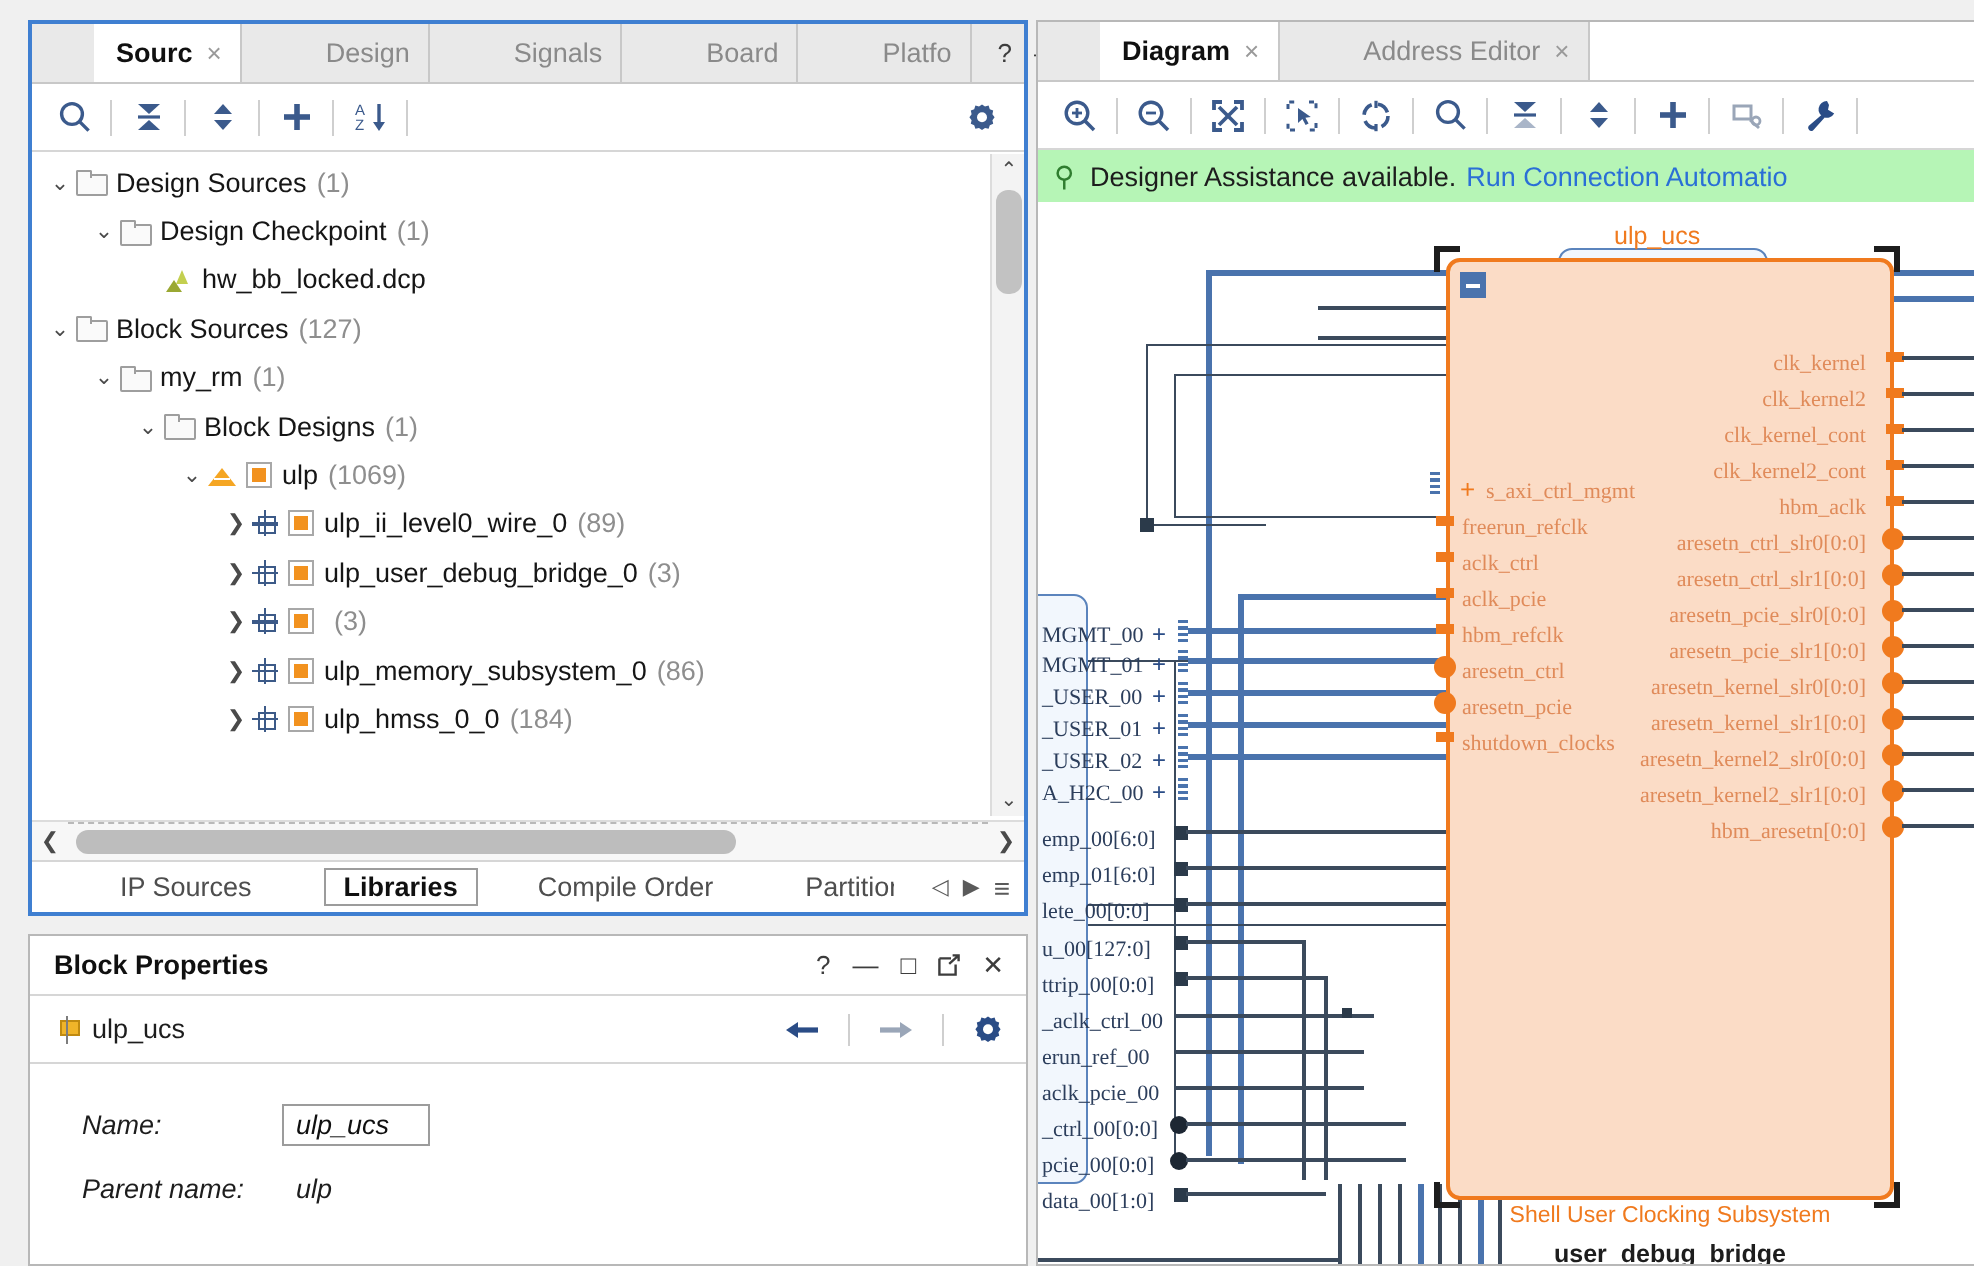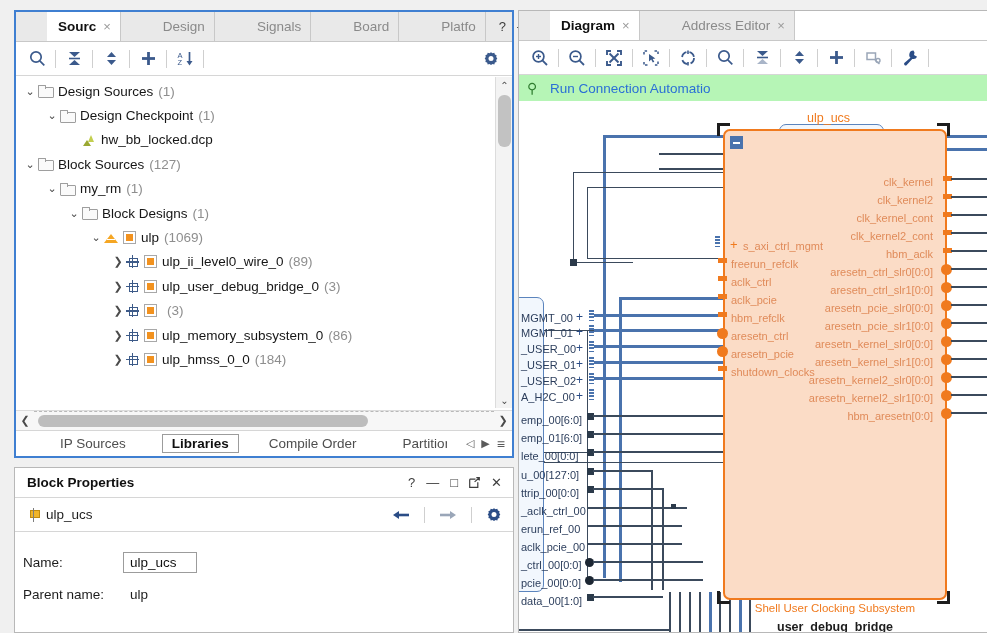--- a/index.html
+++ b/index.html
@@ -223,21 +223,21 @@
     padding: 0 0 0 12px;
     background: #ffffff; border-bottom: 1px solid #d6d6d6;
     font-weight: bold; font-size: 13.5px; color: #101010;
   }
   .bp-sub {
     height: 34px; display: flex; align-items: center;
     padding: 0 0 0 12px;
     border-bottom: 1px solid #d6d6d6;
     font-size: 13.5px; color: #1d1d1d;
   }
-  .bp-body { padding: 14px 0 0 8px; }
+  .bp-body { padding: 14px 0 0 26px; font-style: italic; }
   .bp-field { display: flex; align-items: center; height: 32px; font-size: 13.5px; }
   .bp-label { width: 100px; color: #1d1d1d; }
   .bp-input {
     border: 1px solid #9c9c9c; background: #ffffff;
     padding: 2px 6px; min-width: 74px;
     font-size: 13.5px; color: #101010;
     font-family: "Liberation Sans", sans-serif;
   }
   .bp-value { color: #1d1d1d; }
 
@@ -269,21 +269,21 @@
   .blk-caption {
     position: absolute; text-align: center; font-size: 11.5px;
     white-space: nowrap;
   }
   .cap-blue { color: #5b84bd; }
   .cap-orange { color: #f07a1e; }
   .cap-black { color: #1d1d1d; font-weight: bold; font-size: 12.5px; }
   .blk-title-orange { position: absolute; color: #f07a1e; font-size: 12.5px; white-space: nowrap; }
 
   .pinlabel {
-    position: absolute; font-size: 11px; white-space: nowrap; line-height: 1;
+    position: absolute; font-size: 11px; white-space: nowrap; line-height: 1; font-family: Liberation Serif, serif;
   }
   .pl-blue { color: #2c3e5c; }
   .pl-orange { color: #e08b5a; }
 
   .wire { position: absolute; background: #3b4a5c; }
   .wire-blue { position: absolute; background: #4a73ad; }
   .bus-stub { position: absolute; width: 5px; background-image: repeating-linear-gradient(to bottom, #4a73ad 0 1.6px, transparent 1.6px 3.2px); }
   .pin-sq { position: absolute; width: 7px; height: 7px; background: #2b3a4a; }
   .pin-dot { position: absolute; width: 9px; height: 9px; border-radius: 50%; background: #1d2733; }
   .pin-odot { position: absolute; width: 11px; height: 11px; border-radius: 50%; background: #f07a1e; }
@@ -663,20 +663,21 @@
       <div class="tb-btn">
         <svg class="icn" width="17" height="17" viewBox="0 0 17 17">
             <path d="M11.5 1.5 a4.2 4.2 0 1 0 3.6 6.3 l-3.1 -1.9 0.5 -2.4 z M9.6 7.8 L2.3 14 a1.6 1.6 0 0 0 2.2 2.2 L10.7 9.4 z" fill="#2a4c86"></path>
           </svg>
       </div>
       <div class="tb-sep"></div>
     </div>
 
     <div class="assist-bar">
       <span class="pin-glyph">⚲</span>
+      <span>Designer Assistance available.</span>
       <span class="assist-link">Run Connection Automatio</span>
     </div>
 
     <div class="canvas">
 
       <div class="dblk blueblk" style="left:260px; top:22px; width:105px; height:66px;"></div>
       <span class="plus" style="left:268px; top:31px;">+</span>
       <span class="pinlabel pl-blue" style="left:281px; top:32px; font-size:10.5px;">S_AXI</span>
       <span class="pinlabel pl-blue" style="left:268px; top:48px;">aclk</span>
       <span class="pinlabel pl-blue" style="left:268px; top:64px;">aresetn</span>

